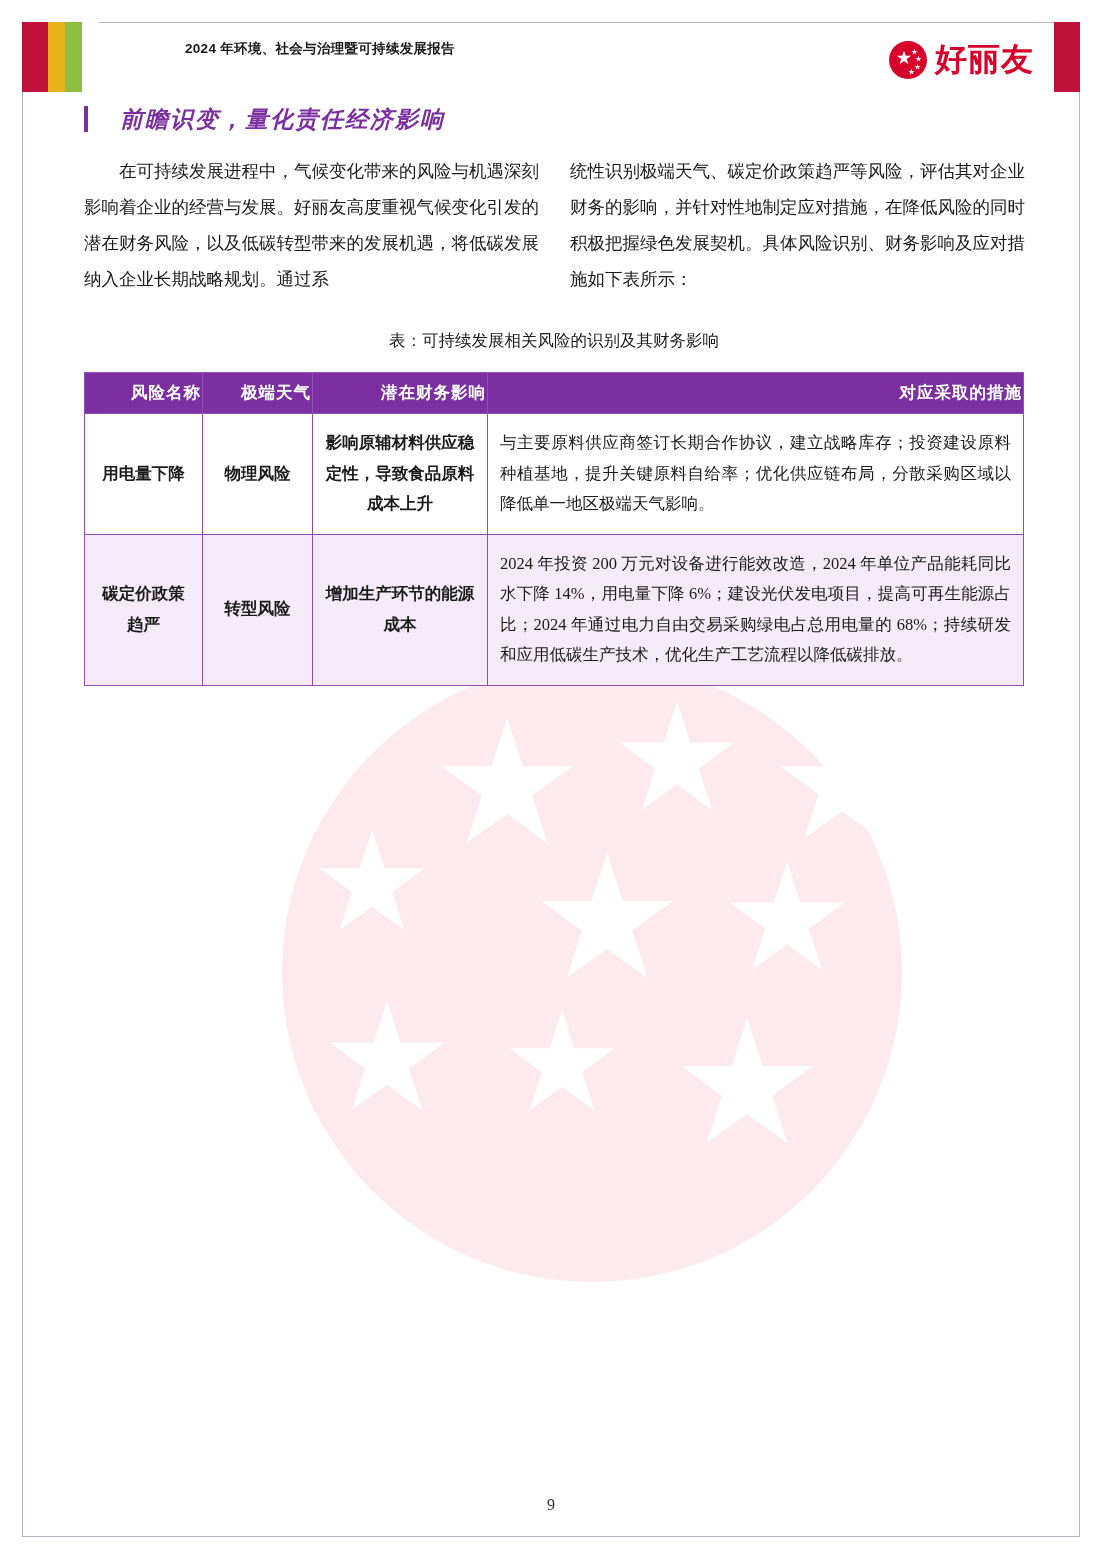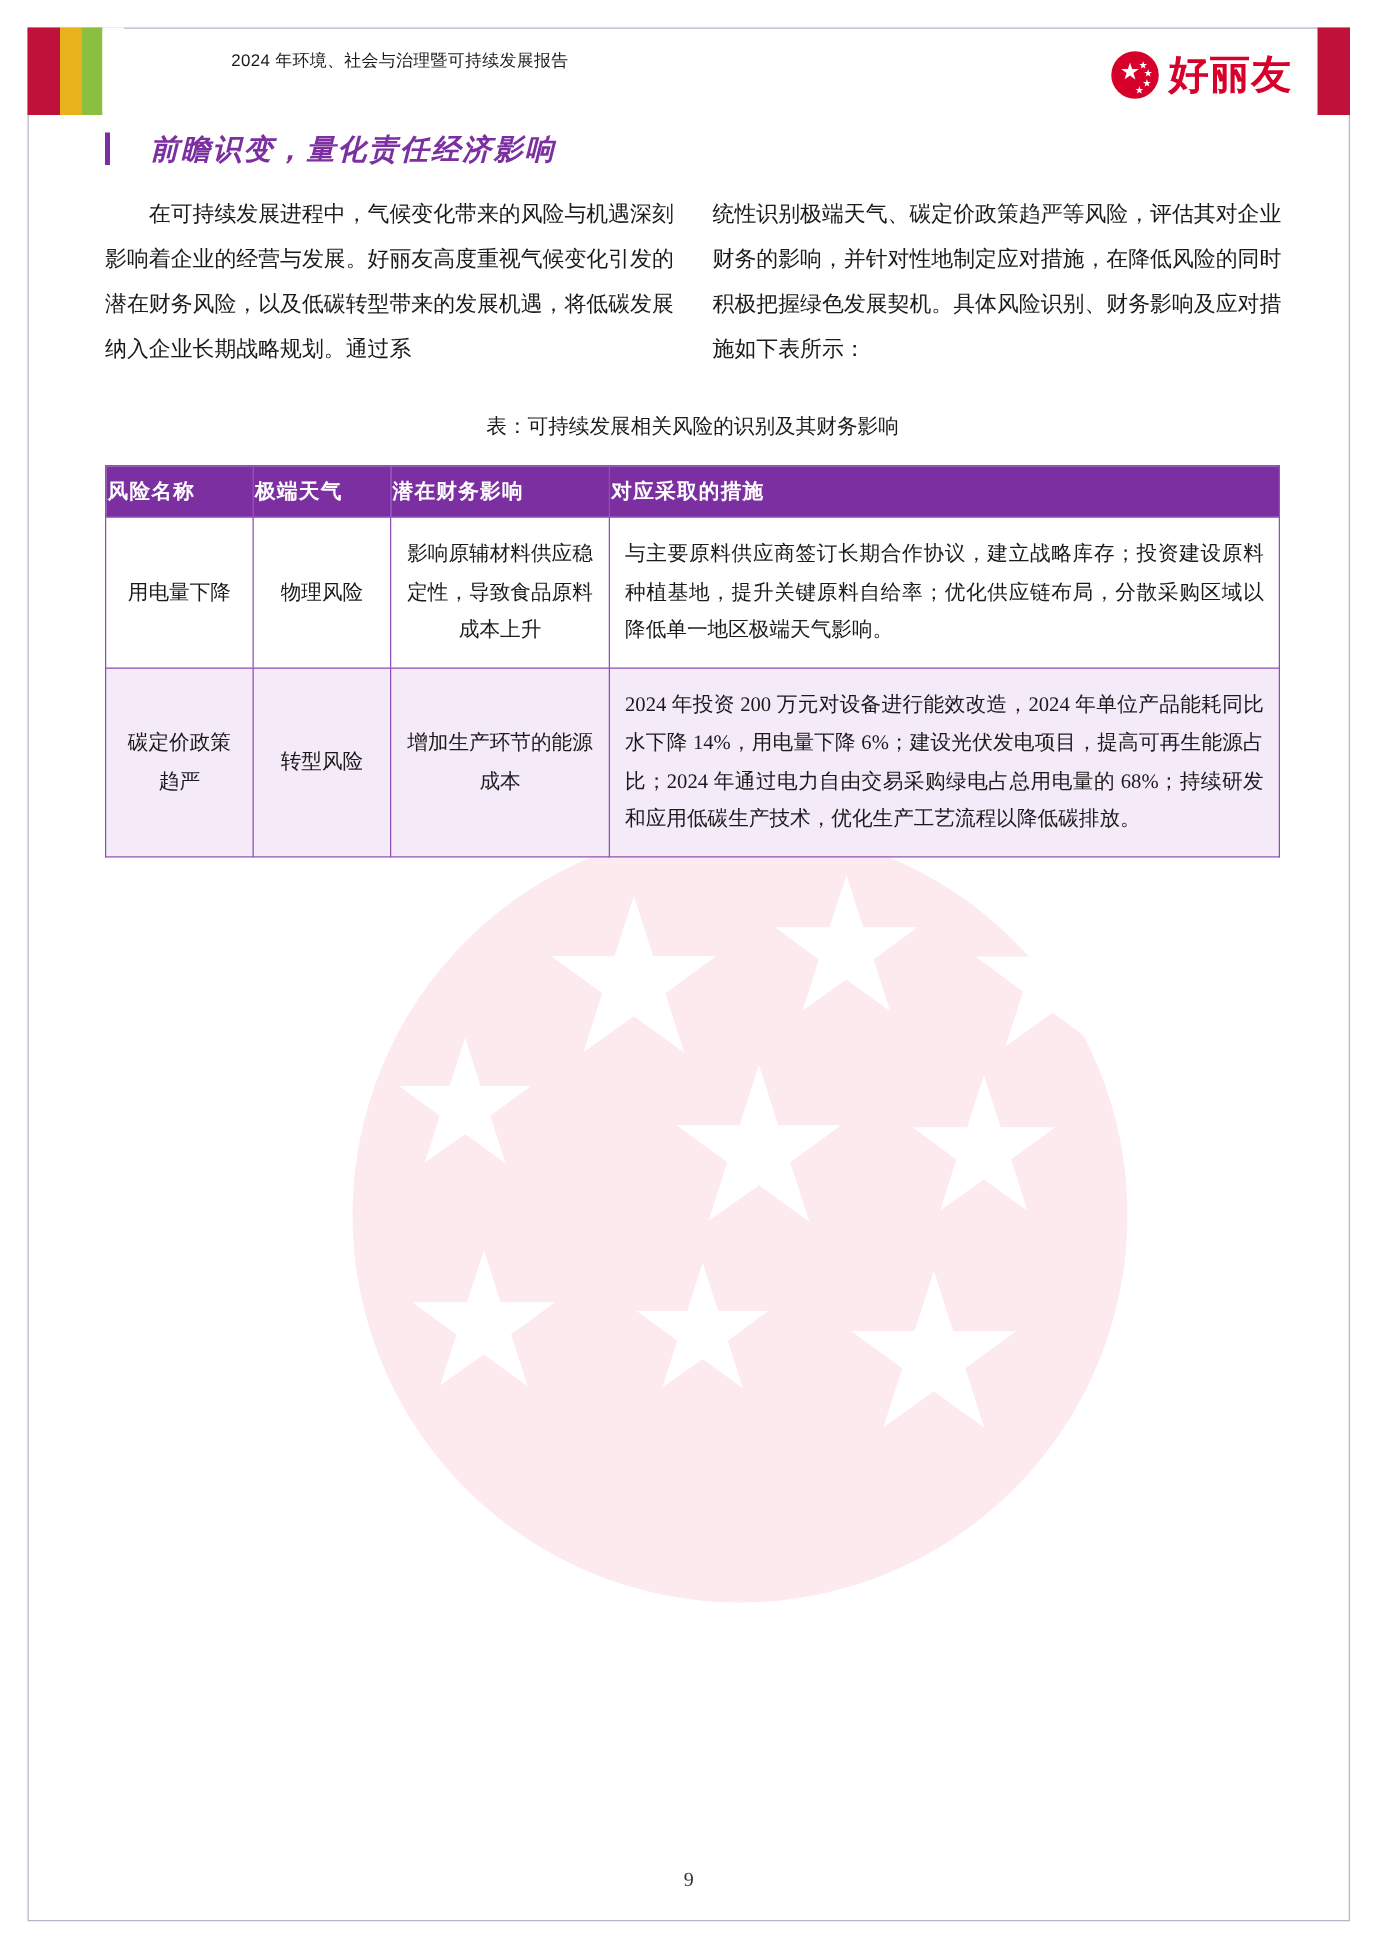--- a/index.html
+++ b/index.html
@@ -58,21 +58,21 @@
   }
   .header-title {
     font-size: 17px;
     font-weight: bold;
     color: #1a1a1a;
     letter-spacing: 0.5px;
     line-height: 1.5;
   }
   .header-sub {
     font-size: 13.5px;
-    font-weight: normal;
+    font-weight: bold;
     color: #1a1a1a;
     letter-spacing: 0.3px;
     line-height: 1.6;
     margin-top: 2px;
   }
   .header-logo {
     position: absolute;
     right: 0;
     top: 0;
     height: 70px;
@@ -212,29 +212,30 @@
     border: 1px solid #8f4fb5;
     vertical-align: middle;
     font-size: 16.5px;
     color: #1a1a1a;
     line-height: 1.85;
   }
   table.risk-table thead th {
     background: #7b2fa0;
     color: #ffffff;
     font-weight: bold;
-    text-align: left;
+    text-align: right;
     height: 38px;
     letter-spacing: 1px;
   }
   table.risk-table td {
     padding: 14px 12px;
   }
   .cell-center {
     text-align: center;
+    font-weight: bold;
   }
   .cell-just {
     text-align: justify;
     text-justify: inter-ideograph;
     padding-left: 14px;
     padding-right: 14px;
   }
   .row-alt td {
     background: #f4eaf8;
   }

